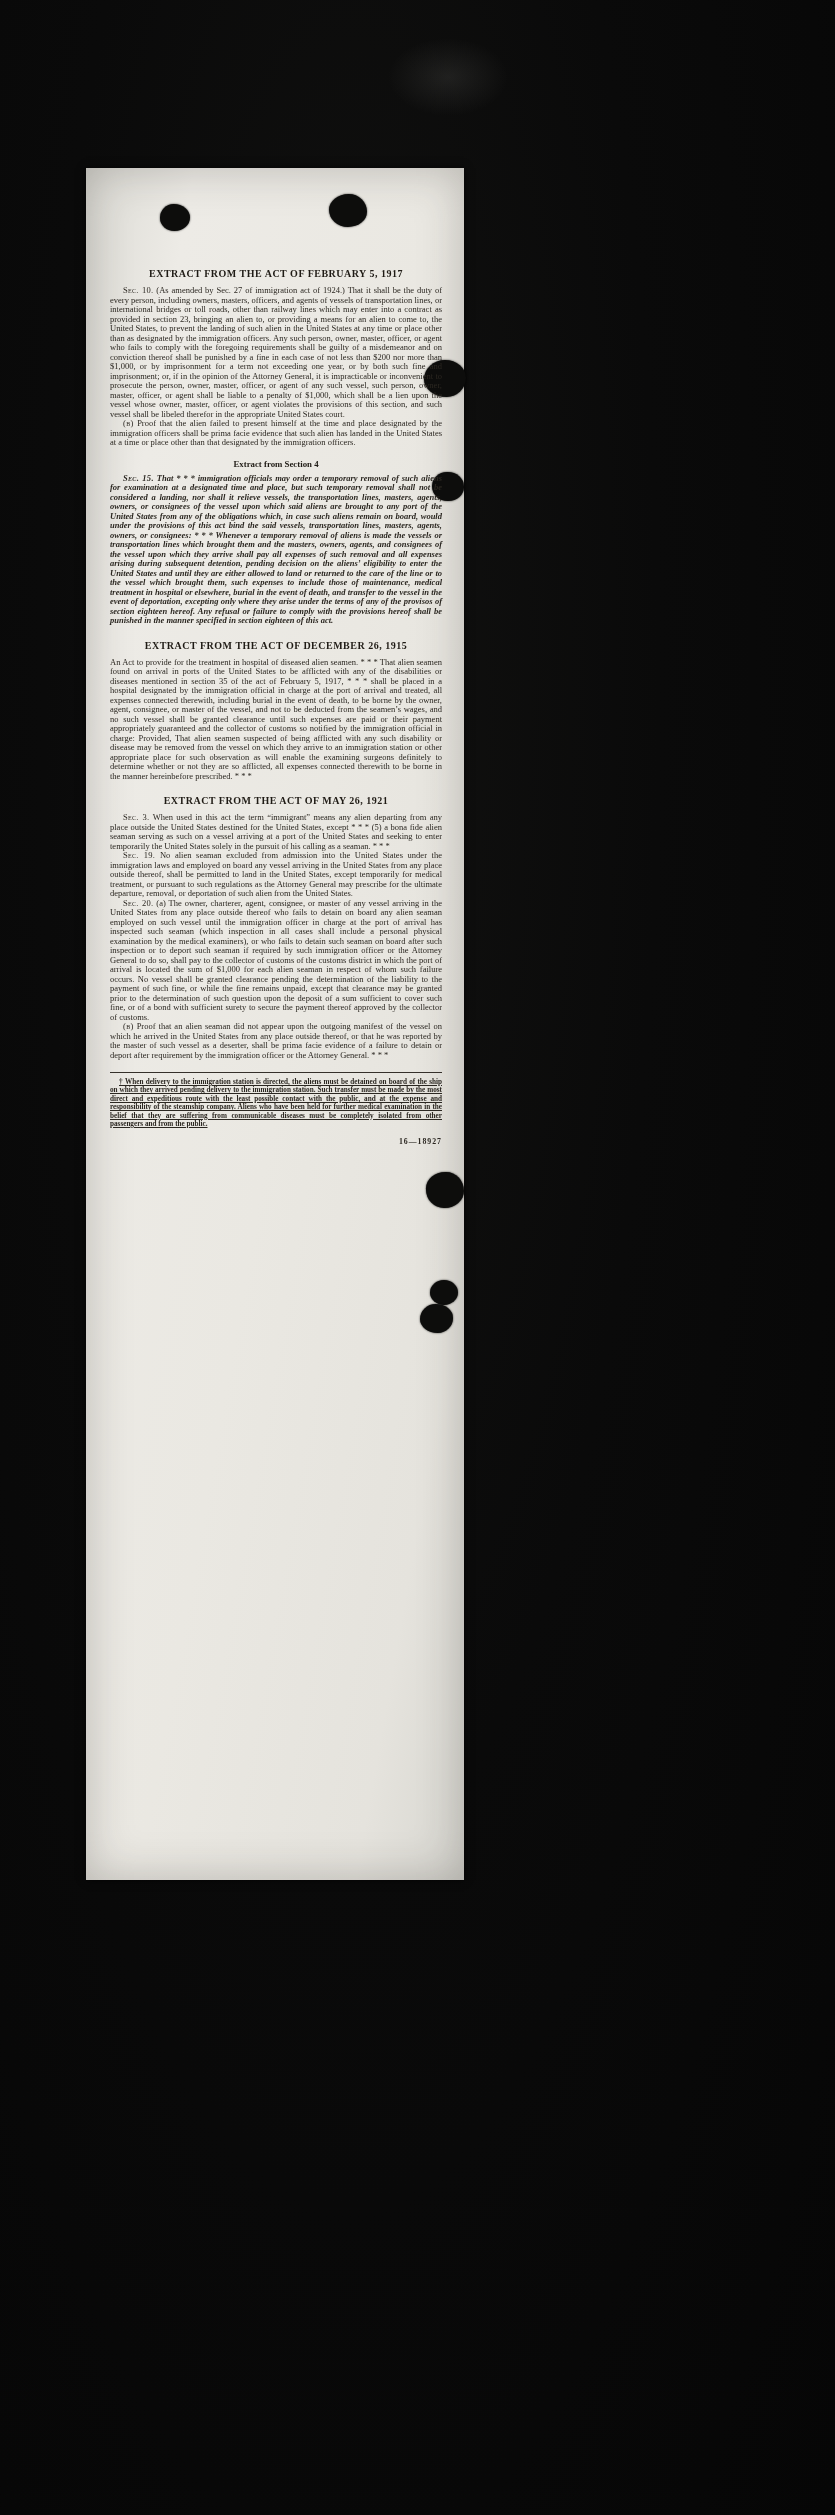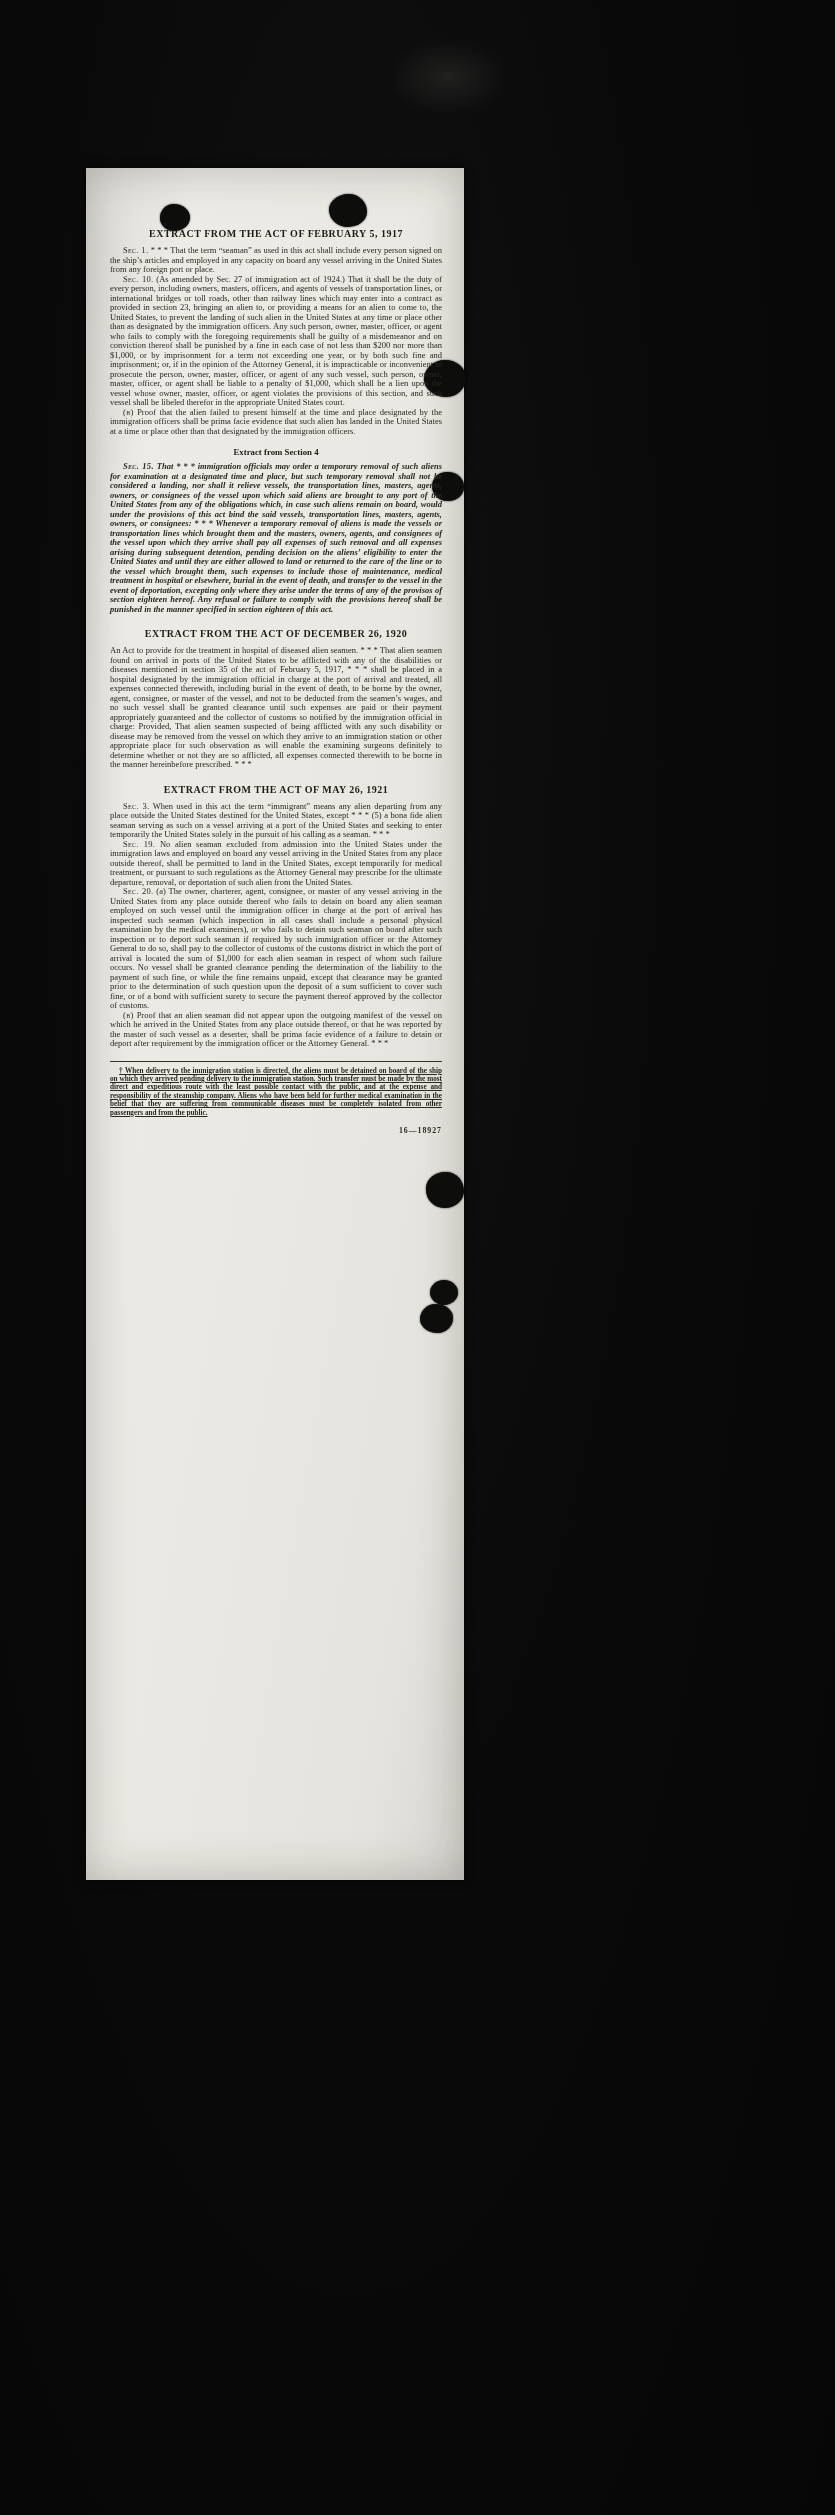--- a/index.html
+++ b/index.html
@@ -22,20 +22,21 @@
   }
   .paper {
     position: absolute; left: 86px; top: 168px; width: 378px; height: 1712px;
     background: linear-gradient(100deg, #dcdbd5 0%, #edebe6 16%, #eae8e2 52%, #e5e3dd 84%, #d7d6d0 100%);
     box-shadow: inset 0 0 46px rgba(42,40,34,0.26), 0 0 8px rgba(0,0,0,0.65);
   }
   .content {
     position: relative;
     padding: 60px 22px 0 24px;
     color: #2b2721;
+    margin-top: 40px;
   }
   .h-major {
     font-size: 10px; font-weight: bold; text-align: center;
     letter-spacing: 0.5px; margin: 14px 0 7px; color: #1f1b15;
   }
   .h-major.first { margin-top: 0; }
   .h-minor {
     font-size: 8.8px; font-weight: bold; text-align: center;
     margin: 11px 0 5px; color: #1f1b15;
   }
@@ -82,31 +83,30 @@
     <div class="mark blot-1"></div>
     <div class="mark blot-2"></div>
     <div class="mark blot-3"></div>
     <div class="mark blot-4"></div>
     <div class="mark blot-5"></div>
 
     <div class="content">
 
       <h1 class="h-major first">EXTRACT FROM THE ACT OF FEBRUARY 5, 1917</h1>
 
-      <p class="para"><span class="lead">Sec. 1.</span><span> * * * That the term “seaman” as used in this act shall include every person signed on the ship’s articles and employed in any capacity on board any vessel arriving in the United States from any foreign port or place.</span></p>
 
       <p class="para"><span class="lead">Sec. 10.</span><span> (As amended by Sec. 27 of immigration act of 1924.) That it shall be the duty of every person, including owners, masters, officers, and agents of vessels of transportation lines, or international bridges or toll roads, other than railway lines which may enter into a contract as provided in section 23, bringing an alien to, or providing a means for an alien to come to, the United States, to prevent the landing of such alien in the United States at any time or place other than as designated by the immigration officers. Any such person, owner, master, officer, or agent who fails to comply with the foregoing requirements shall be guilty of a misdemeanor and on conviction thereof shall be punished by a fine in each case of not less than $200 nor more than $1,000, or by imprisonment for a term not exceeding one year, or by both such fine and imprisonment; or, if in the opinion of the Attorney General, it is impracticable or inconvenient to prosecute the person, owner, master, officer, or agent of any such vessel, such person, owner, master, officer, or agent shall be liable to a penalty of $1,000, which shall be a lien upon the vessel whose owner, master, officer, or agent violates the provisions of this section, and such vessel shall be libeled therefor in the appropriate United States court.</span></p>
 
       <p class="para"><span class="lead">(b)</span><span> Proof that the alien failed to present himself at the time and place designated by the immigration officers shall be prima facie evidence that such alien has landed in the United States at a time or place other than that designated by the immigration officers.</span></p>
 
       <h2 class="h-minor">Extract from Section 4</h2>
 
       <p class="para italic"><span class="lead">Sec. 15.</span><span> That * * * immigration officials may order a temporary removal of such aliens for examination at a designated time and place, but such temporary removal shall not be considered a landing, nor shall it relieve vessels, the transportation lines, masters, agents, owners, or consignees of the vessel upon which said aliens are brought to any port of the United States from any of the obligations which, in case such aliens remain on board, would under the provisions of this act bind the said vessels, transportation lines, masters, agents, owners, or consignees: * * * Whenever a temporary removal of aliens is made the vessels or transportation lines which brought them and the masters, owners, agents, and consignees of the vessel upon which they arrive shall pay all expenses of such removal and all expenses arising during subsequent detention, pending decision on the aliens’ eligibility to enter the United States and until they are either allowed to land or returned to the care of the line or to the vessel which brought them, such expenses to include those of maintenance, medical treatment in hospital or elsewhere, burial in the event of death, and transfer to the vessel in the event of deportation, excepting only where they arise under the terms of any of the provisos of section eighteen hereof. Any refusal or failure to comply with the provisions hereof shall be punished in the manner specified in section eighteen of this act.</span></p>
 
-      <h1 class="h-major">EXTRACT FROM THE ACT OF DECEMBER 26, 1920</h1>
+      <h1 class="h-major">EXTRACT FROM THE ACT OF DECEMBER 26, 1915</h1>
 
       <p class="para no-indent"><span>An Act to provide for the treatment in hospital of diseased alien seamen. * * * That alien seamen found on arrival in ports of the United States to be afflicted with any of the disabilities or diseases mentioned in section 35 of the act of February 5, 1917, * * * shall be placed in a hospital designated by the immigration official in charge at the port of arrival and treated, all expenses connected therewith, including burial in the event of death, to be borne by the owner, agent, consignee, or master of the vessel, and not to be deducted from the seamen’s wages, and no such vessel shall be granted clearance until such expenses are paid or their payment appropriately guaranteed and the collector of customs so notified by the immigration official in charge: Provided, That alien seamen suspected of being afflicted with any such disability or disease may be removed from the vessel on which they arrive to an immigration station or other appropriate place for such observation as will enable the examining surgeons definitely to determine whether or not they are so afflicted, all expenses connected therewith to be borne in the manner hereinbefore prescribed. * * *</span></p>
 
       <h1 class="h-major">EXTRACT FROM THE ACT OF MAY 26, 1921</h1>
 
       <p class="para"><span class="lead">Sec. 3.</span><span> When used in this act the term “immigrant” means any alien departing from any place outside the United States destined for the United States, except * * * (5) a bona fide alien seaman serving as such on a vessel arriving at a port of the United States and seeking to enter temporarily the United States solely in the pursuit of his calling as a seaman. * * *</span></p>
 
       <p class="para"><span class="lead">Sec. 19.</span><span> No alien seaman excluded from admission into the United States under the immigration laws and employed on board any vessel arriving in the United States from any place outside thereof, shall be permitted to land in the United States, except temporarily for medical treatment, or pursuant to such regulations as the Attorney General may prescribe for the ultimate departure, removal, or deportation of such alien from the United States.</span></p>
 
       <p class="para"><span class="lead">Sec. 20.</span><span> (a) The owner, charterer, agent, consignee, or master of any vessel arriving in the United States from any place outside thereof who fails to detain on board any alien seaman employed on such vessel until the immigration officer in charge at the port of arrival has inspected such seaman (which inspection in all cases shall include a personal physical examination by the medical examiners), or who fails to detain such seaman on board after such inspection or to deport such seaman if required by such immigration officer or the Attorney General to do so, shall pay to the collector of customs of the customs district in which the port of arrival is located the sum of $1,000 for each alien seaman in respect of whom such failure occurs. No vessel shall be granted clearance pending the determination of the liability to the payment of such fine, or while the fine remains unpaid, except that clearance may be granted prior to the determination of such question upon the deposit of a sum sufficient to cover such fine, or of a bond with sufficient surety to secure the payment thereof approved by the collector of customs.</span></p>

